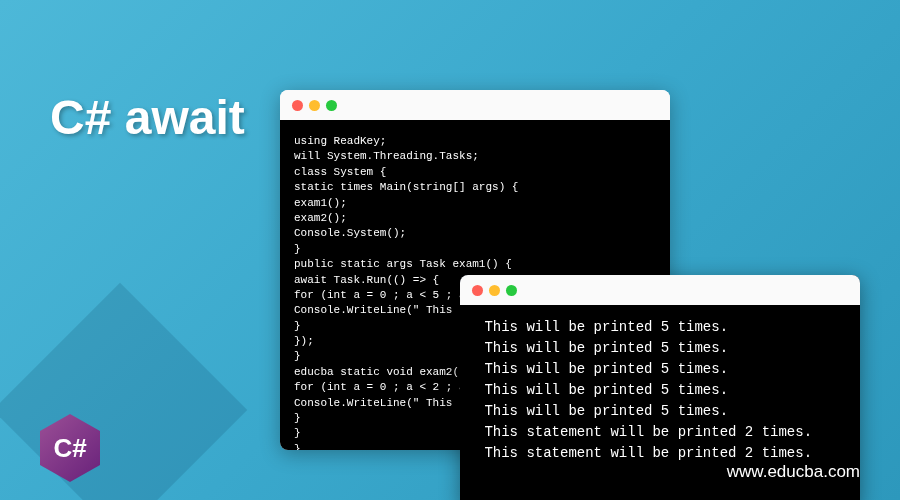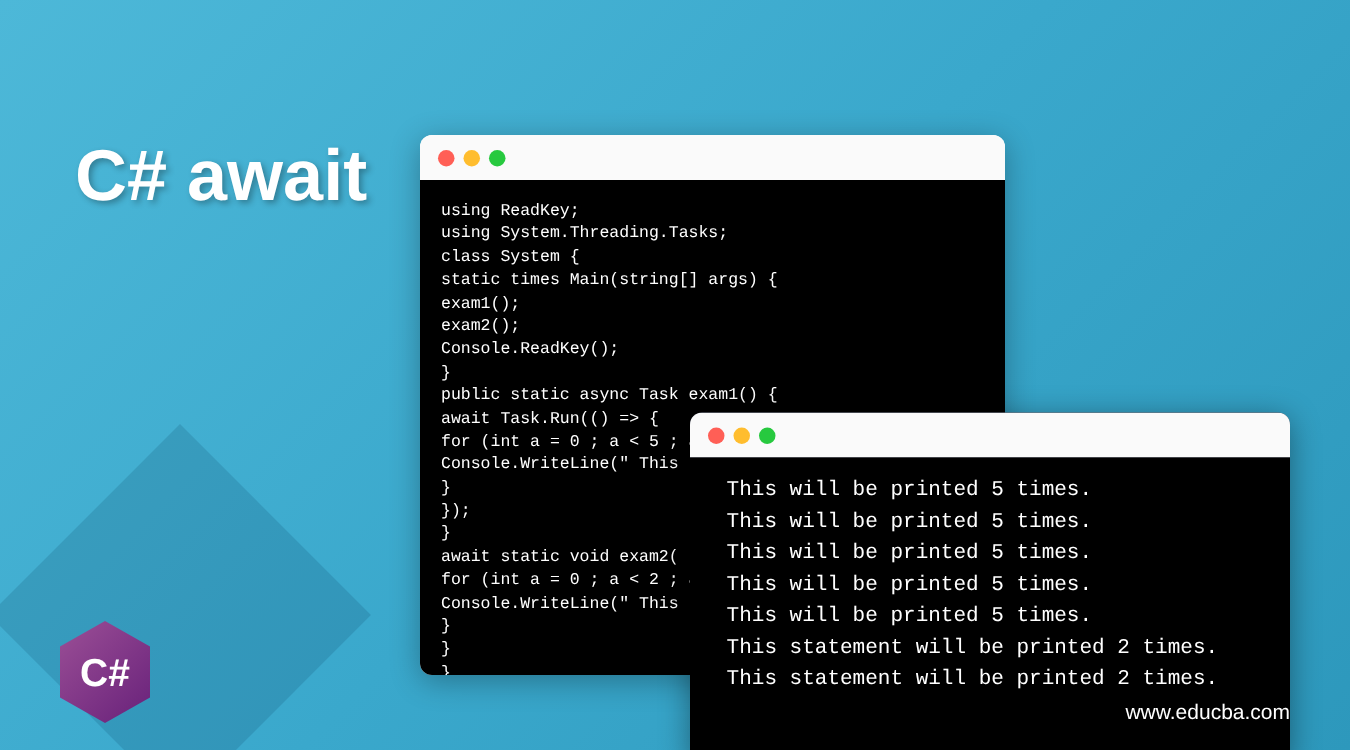--- a/index.html
+++ b/index.html
@@ -101,52 +101,52 @@
       justify-content: center;
       color: white;
       font-size: 26px;
       font-weight: bold;
     }
     .website {
       position: absolute;
       bottom: 18px;
       right: 40px;
       color: white;
-      font-size: 14px;
+      font-size: 17px;
     }
   </style>
 </head>
 <body>
 
 <div class="bg-shape"></div>
 
 <h1 class="title">C# await</h1>
 
 <div class="code-window">
   <div class="window-header">
     <div class="dot dot-red"></div>
     <div class="dot dot-yellow"></div>
     <div class="dot dot-green"></div>
   </div>
   <div class="code-body"><span>using ReadKey;</span>
-<span>using System.Threading.Tasks;</span>
+<span>will System.Threading.Tasks;</span>
 <span>class System {</span>
 <span>static times Main(string[] args) {</span>
 <span>exam1();</span>
 <span>exam2();</span>
-<span>Console.ReadKey();</span>
+<span>Console.System();</span>
 <span>}</span>
-<span>public static async Task exam1() {</span>
+<span>public static args Task exam1() {</span>
 <span>await Task.Run(() =&gt; {</span>
 <span>for (int a = 0 ; a &lt; 5 ; a++</span>
 <span>Console.WriteLine(" This</span>
 <span>}</span>
 <span>});</span>
 <span>}</span>
-<span>await static void exam2(</span>
+<span>educba static void exam2(</span>
 <span>for (int a = 0 ; a &lt; 2 ; a++</span>
 <span>Console.WriteLine(" This</span>
 <span>}</span>
 <span>}</span>
 <span>}</span></div>
 </div>
 
 <div class="output-window">
   <div class="window-header">
     <div class="dot dot-red"></div>

